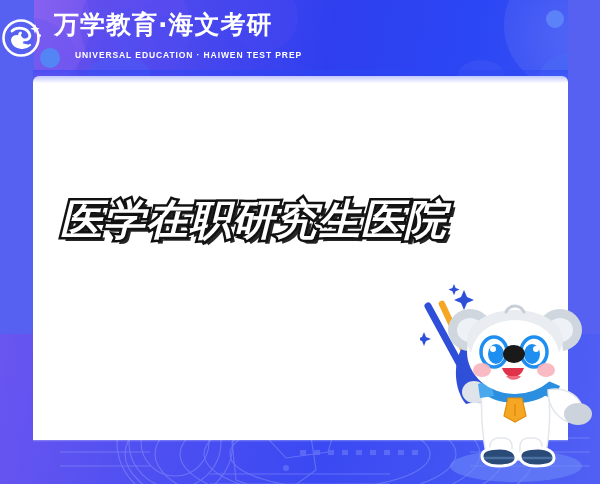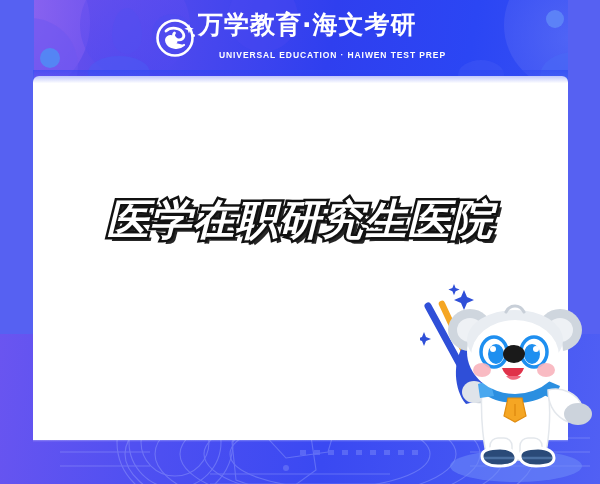--- a/index.html
+++ b/index.html
@@ -39,21 +39,21 @@
   .b8 { right:-34px; top:-40px; width:130px; height:130px;
         background:radial-gradient(circle at 50% 60%,#5a6df6,#3a50f3); opacity:.7; }
   .b9 { right:36px; top:10px; width:18px; height:18px; background:#5e86f7; opacity:.9; }
   .b10{ right:-10px; top:52px; width:70px; height:48px; background:#4a69f5; opacity:.6; }
   .b11{ right:96px; top:60px; width:46px; height:30px; background:#4259f4; opacity:.45; }
   .b12{ left:228px; top:-18px; width:70px; height:70px; background:#4a48f1; opacity:.4; }
 
   
   .logo-lockup {
     position:absolute; left:0; right:0; top:12px;
-    display:flex; align-items:center; justify-content:center; 
+    display:flex; align-items:center; gap:10px;
     z-index:4;
   }
   .logo-mark { width:44px; height:44px; position:relative; flex:0 0 auto; }
   .logo-text-wrap { display:flex; flex-direction:column; align-items:flex-start; }
   .logo-cn {
     font-size:25px; font-weight:bold; color:#ffffff;
     letter-spacing:1px; line-height:1.05;
     font-family:"DejaVu Sans","Liberation Sans",sans-serif;
     white-space:nowrap;
   }
@@ -80,21 +80,21 @@
   }
   .card-fade {
     position:absolute; left:33px; top:70px; width:535px; height:14px;
     background:linear-gradient(#2b46f4 0%, rgba(255,255,255,0) 95%);
     opacity:.55; z-index:4; pointer-events:none;
   }
 
   
   .headline {
     position:absolute; left:60px; top:196px; width:480px;
-    text-align:center; z-index:6;
+    text-align:left; z-index:6;
     font-family:"DejaVu Sans","Liberation Sans",sans-serif;
     font-weight:bold;
     font-size:42px;
     line-height:48px;
     letter-spacing:1px;
     color:#ffffff;
     font-style:italic;
     -webkit-text-stroke:5px #111111;
     paint-order:stroke fill;
     text-shadow:4px 4px 0 rgba(20,20,20,.92);

